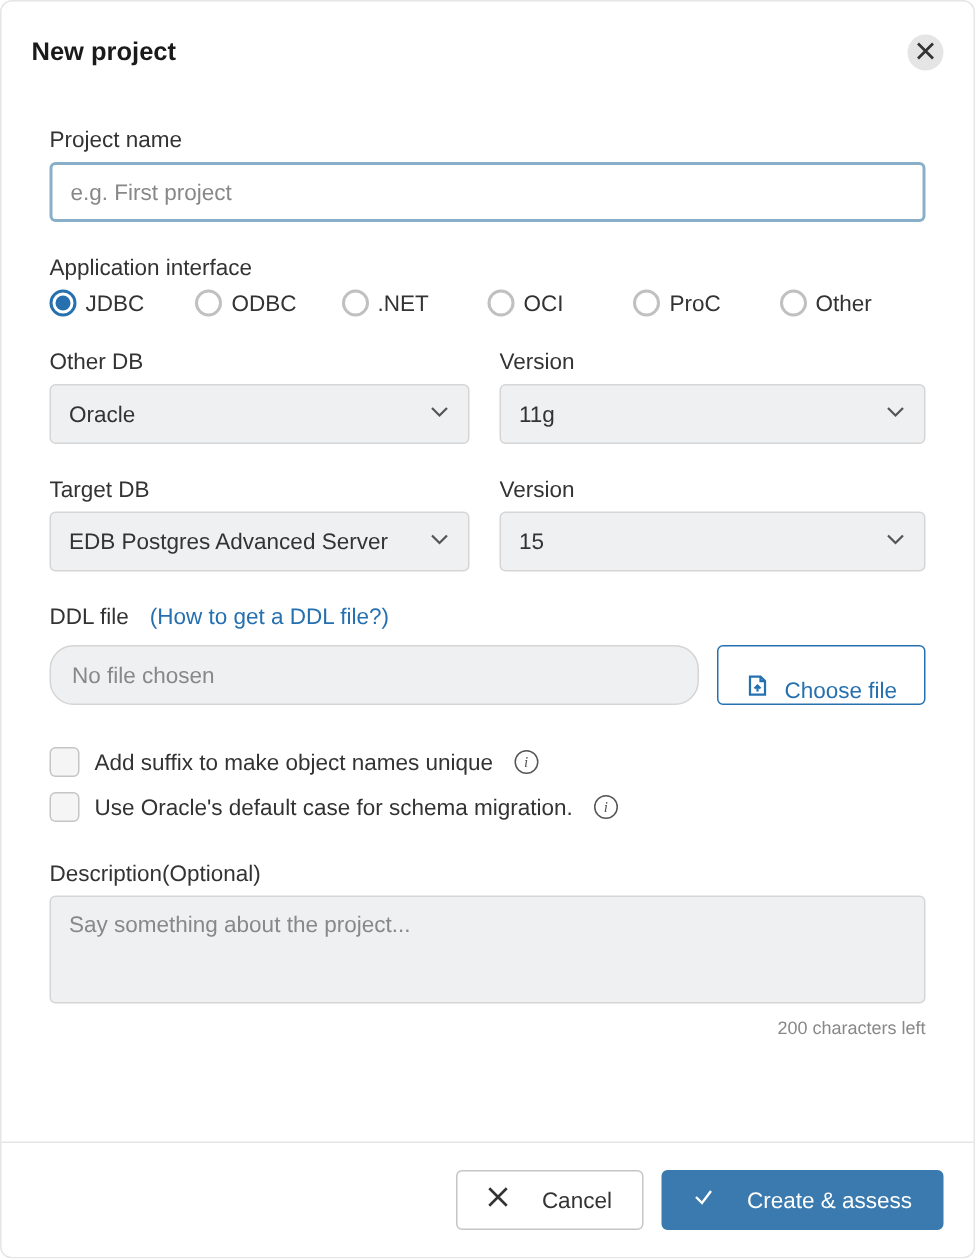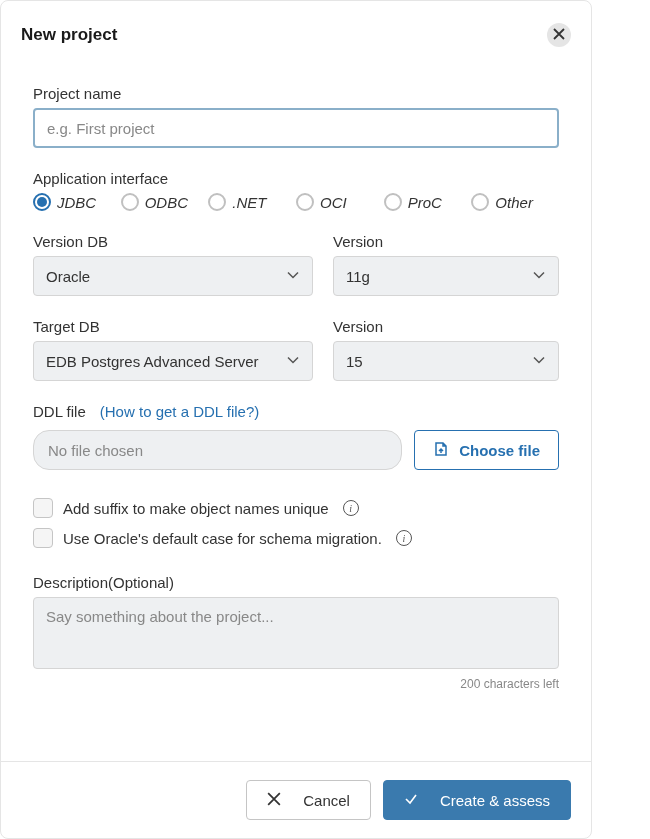--- a/index.html
+++ b/index.html
@@ -8,21 +8,21 @@
       padding: 0;
     }
     body {
       font-family: -apple-system, BlinkMacSystemFont, "Segoe UI", Helvetica, Arial, sans-serif;
       background: #fff;
       width: 650px;
       height: 839px;
       position: relative;
     }
     .dialog {
-      width: 592px;
+      width: 650px;
       height: 839px;
       background: #fff;
       border-radius: 8px;
       border: 1px solid #e5e5e5;
       display: flex;
       flex-direction: column;
     }
     .header {
       display: flex;
       justify-content: space-between;
@@ -105,21 +105,20 @@
     .radio-circle.checked::after {
       content: '';
       width: 10px;
       height: 10px;
       border-radius: 50%;
       background: #2670b0;
     }
     .radio-label {
       font-size: 15px;
       color: #333;
-      font-style: italic;
     }
     .two-col {
       display: flex;
       gap: 20px;
     }
     .two-col > div:first-child {
       width: 280px;
     }
     .two-col > div:last-child {
       flex: 1;
@@ -179,24 +178,23 @@
     }
     .choose-btn {
       height: 40px;
       padding: 0 18px;
       background: #fff;
       border: 1px solid #2670b0;
       border-radius: 4px;
       color: #2670b0;
       font-size: 15px;
       display: flex;
-      align-items: center;
+      align-items: flex-end;
       gap: 10px;
       cursor: pointer;
-      font-weight: bold;
     }
     .choose-btn svg {
       width: 16px;
       height: 16px;
       stroke: #2670b0;
     }
     .checkbox-row {
       display: flex;
       align-items: center;
       gap: 10px;
@@ -330,21 +328,21 @@
         </label>
         <label class="radio-item">
           <span class="radio-circle"></span>
           <span class="radio-label">Other</span>
         </label>
       </div>
     </div>
 
     <div class="field-group two-col">
       <div>
-        <label class="label">Version DB</label>
+        <label class="label">Other DB</label>
         <div class="select-box">
           <span>Oracle</span>
           <span class="chevron"><svg viewBox="0 0 14 14" fill="none" stroke-width="1.5">
                 <path d="M2 5 L7 10 L12 5"></path>
               </svg></span>
         </div>
       </div>
       <div>
         <label class="label">Version</label>
         <div class="select-box">

